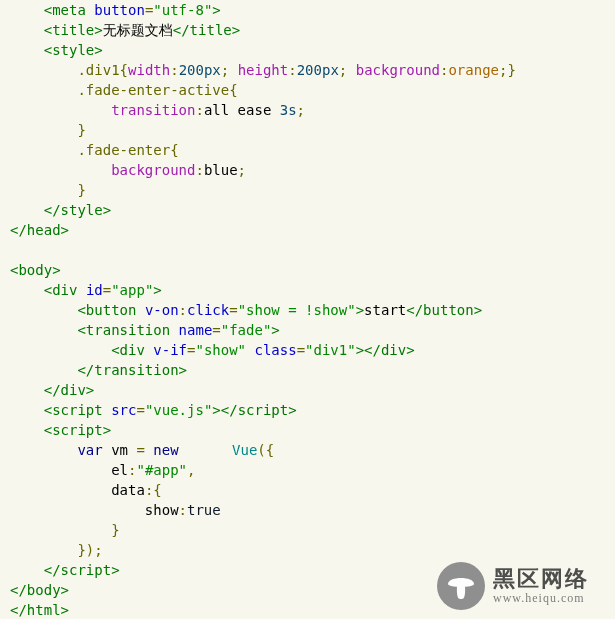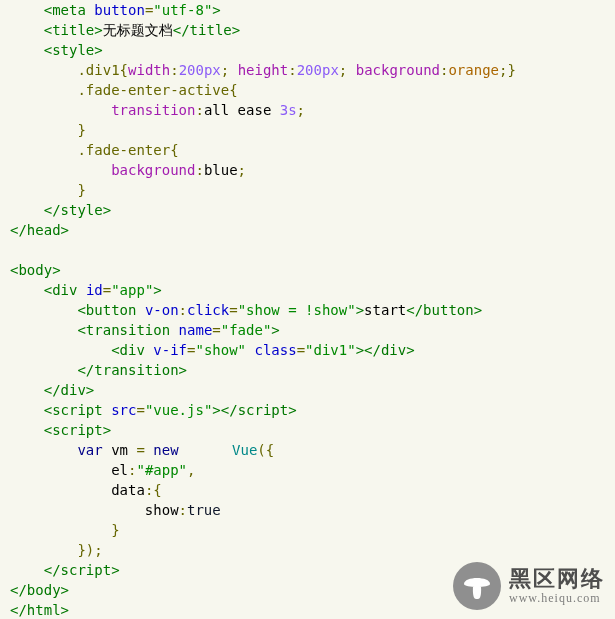--- a/index.html
+++ b/index.html
@@ -17,30 +17,30 @@
   pre {
     margin: 0;
     padding: 0 0 0 10px;
     white-space: pre;
   }
   .tag { color: #007700; }
   .attr-name { color: #0000cc; }
   .punct { color: #666600; }
   .attr-val { color: #008800; }
   .plain { color: #000; }
-  .num { color: #8b5cf6; margin-top: 32px; }
+  .num { color: #0c4a6e; margin-top: 32px; }
   .prop { color: #a21caf; }
   .kw { color: #000088; }
   .bool { color: #0f172a; }
   .op { color: #666600; }
   .orange { color: #aa6600; }
   .fname { color: #008888; margin-left: 45px; }
   .watermark {
     position: absolute;
-    right: 10px;
+    right: 26px;
     bottom: 10px;
     display: flex;
     align-items: center;
     gap: 8px;
     opacity: 0.95;
   }
   .wm-icon {
     width: 48px;
     height: 48px;
     border-radius: 50%;

